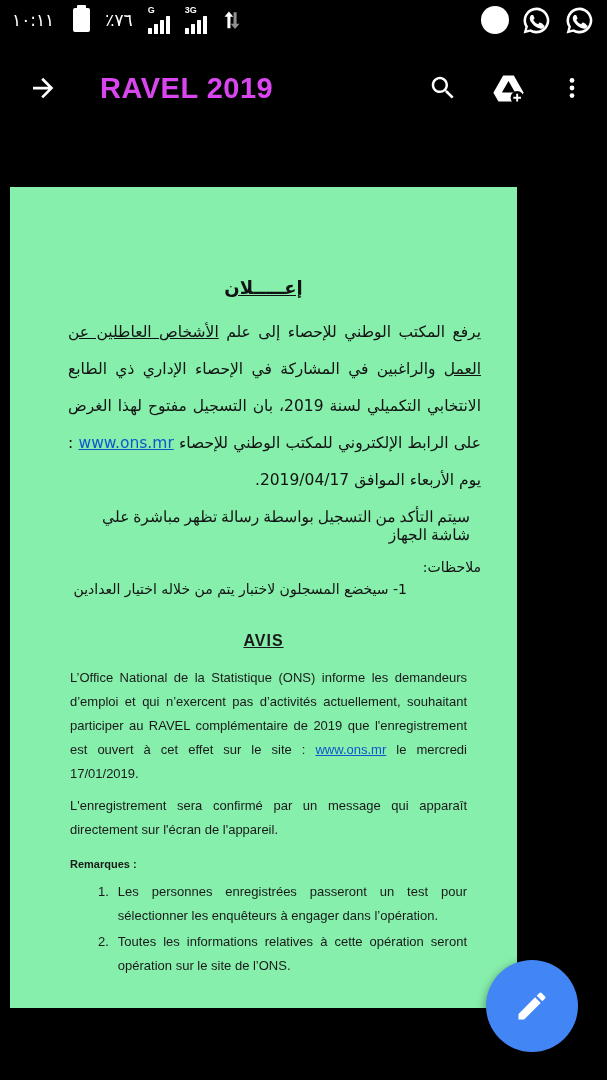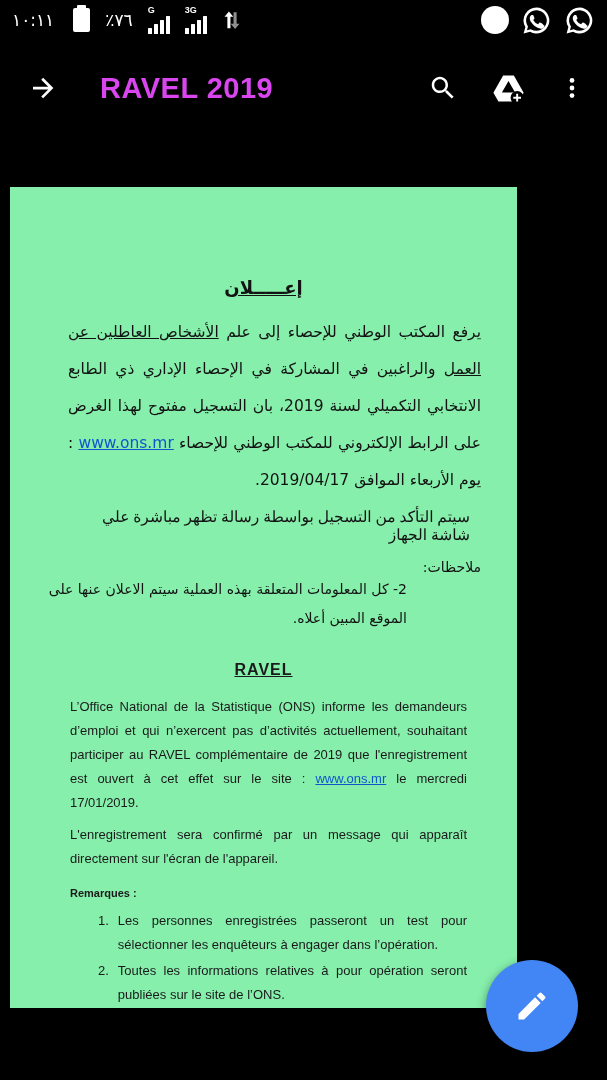--- a/index.html
+++ b/index.html
@@ -142,36 +142,36 @@
   </div>
 </div>
 
 <div class="page">
 
   <div class="ar">
     <div class="ar-heading">إعـــــلان</div>
     <p class="ar-para1"><span>يرفع المكتب الوطني للإحصاء إلى علم </span><span class="ar-underline">الأشخاص العاطلين عن العمل</span><span> والراغبين في المشاركة في الإحصاء الإداري ذي الطابع الانتخابي التكميلي لسنة 2019، بان التسجيل مفتوح لهذا الغرض على الرابط الإلكتروني للمكتب الوطني للإحصاء </span><span class="doc-link" style="color: rgb(17, 85, 204);">www.ons.mr</span><span> : يوم الأربعاء الموافق 2019/04/17.</span></p>
     <p class="ar-para2">سيتم التأكد من التسجيل بواسطة رسالة تظهر مباشرة علي شاشة الجهاز</p>
     <p class="ar-notes-h">ملاحظات:</p>
-    <p class="ar-note">2- كل المعلومات المتعلقة بهذه العملية سيتم الاعلان عنها على الموقع المبين أعلاه.</p>
+    <p class="ar-note">1- سيخضع المسجلون لاختبار يتم من خلاله اختيار العدادين</p>
   </div>
 
   <div class="fr">
-    <div class="fr-heading">RAVEL</div>
+    <div class="fr-heading">AVIS</div>
     <p class="fr-para"><span>L’Office National de la Statistique (ONS) informe les demandeurs d’emploi et qui n’exercent pas d’activités actuellement, souhaitant participer au RAVEL complémentaire de 2019 que l'enregistrement est ouvert à cet effet sur le site : </span><span class="doc-link" style="color: rgb(17, 85, 204);">www.ons.mr</span><span>  le mercredi 17/01/2019.</span></p>
     <p class="fr-para">L'enregistrement sera confirmé par un message qui apparaît directement sur l'écran de l'appareil.</p>
     <p class="fr-remarks-h">Remarques :</p>
     <div class="fr-list">
       <div class="fr-item">
         <span class="fr-item-num">1.</span>
         <span class="fr-item-text">Les personnes enregistrées passeront un test pour sélectionner les enquêteurs à engager dans l’opération.</span>
       </div>
       <div class="fr-item">
         <span class="fr-item-num">2.</span>
-        <span class="fr-item-text">Toutes les informations relatives à pour opération seront publiées sur le site de l’ONS.</span>
+        <span class="fr-item-text">Toutes les informations relatives à cette opération seront opération sur le site de l’ONS.</span>
       </div>
     </div>
   </div>
 
 </div>
 
 <div class="fab" style="background-color: rgb(66, 133, 244);">
   <span style="display:flex;">
     <svg width="36" height="36" viewBox="0 0 24 24">
       <path fill="#fff" d="M3 17.25V21h3.75L17.81 9.94l-3.75-3.75L3 17.25zm17.71-10.21c.39-.39.39-1.02 0-1.41l-2.34-2.34a.9959.9959 0 0 0-1.41 0l-1.83 1.83 3.75 3.75 1.83-1.83z"></path>

